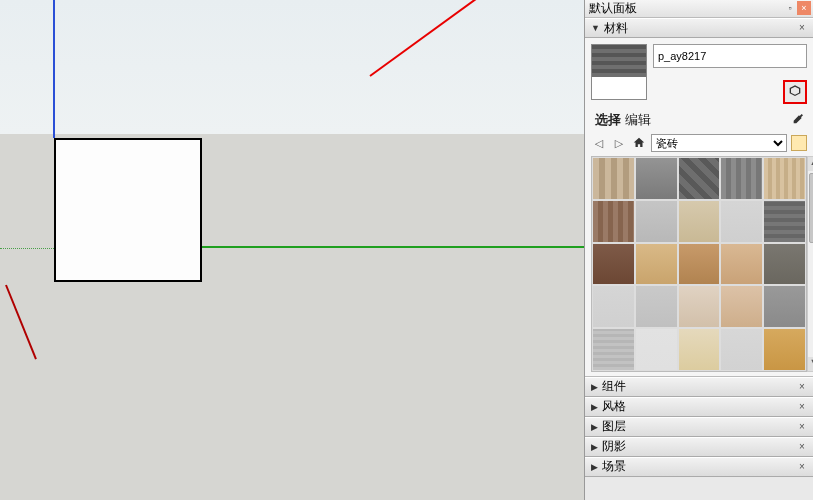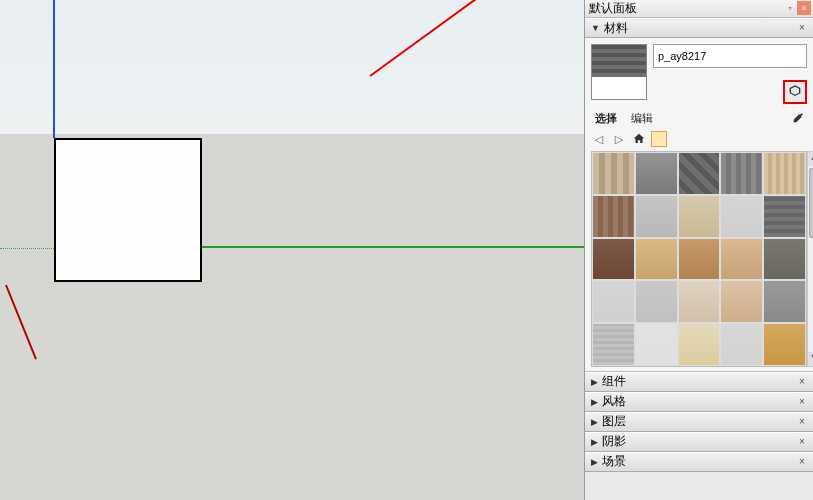--- a/index.html
+++ b/index.html
@@ -29,21 +29,21 @@
   .mat-body { background:#f5f5f5; padding:6px 6px 4px 6px; border-bottom:1px solid #bbb; }
   .cur-row { display:flex; gap:6px; align-items:flex-start; margin-bottom:6px; }
   .swatch-big { width:56px; height:56px; border:1px solid #888; background:#fff; display:flex; flex-direction:column; }
   .swatch-top { flex:3; background:repeating-linear-gradient(0deg,#6f6f6f 0 4px,#565656 4px 8px); }
   .swatch-bot { flex:2; background:#fff; }
   .cur-right { flex:1; display:flex; flex-direction:column; gap:4px; }
   .cur-name { height:24px; border:1px solid #9a9a9a; background:#fff; padding:0 4px; font-size:11px; display:flex; align-items:center; }
   .pick-btn { width:24px; height:24px; border:2px solid #e80000; background:#eaeaea; display:flex; align-items:center; justify-content:center; margin-left:auto; }
   .pick-btn svg { width:16px; height:16px; }
 
-  .tabs { display:flex; gap:10px; font-size:11px; margin-bottom:4px; padding:0 2px; align-items:center; }
+  .tabs { display:flex; gap:0; font-size:13px; margin-bottom:4px; padding:0 2px; align-items:center; }
   .tab { color:#222; padding:1px 2px; }
   .tab.active { font-weight:bold; }
   .eyedrop { margin-left:auto; width:16px; height:16px; }
 
   .nav-row { display:flex; align-items:center; gap:4px; font-size:11px; margin-bottom:4px; }
   .nav-row .nbtn { width:16px; height:16px; display:flex; align-items:center; justify-content:center; color:#555; border:1px solid transparent; }
   .nav-row select { flex:1; height:18px; font-size:11px; border:1px solid #9a9a9a; background:#fff; }
   .nav-row .docbtn { width:16px; height:16px; background:#ffe9b0; border:1px solid #caa75a; }
 
   .thumbs-wrap { position:relative; }
@@ -119,20 +119,23 @@
     </div>
 
     <div class="nav-row">
       <div class="nbtn">◁</div>
       <div class="nbtn">▷</div>
       <div class="nbtn">
         <svg viewBox="0 0 24 24" width="14" height="14">
             <path fill="#333" d="M12 3l9 8h-3v8h-4v-5h-4v5H6v-8H3l9-8z"></path>
           </svg>
       </div>
+      <select>
+        <option>瓷砖</option>
+      </select>
       <div class="docbtn"></div>
     </div>
 
     <div class="thumbs-wrap">
       <div class="thumbs" id="thumb-grid">
           <div class="th" style="background: repeating-linear-gradient(90deg, rgb(203, 183, 155) 0px, rgb(203, 183, 155) 6px, rgb(178, 156, 126) 6px, rgb(178, 156, 126) 12px);"></div>
           <div class="th" style="background: linear-gradient(rgb(148, 148, 148), rgb(122, 122, 122));"></div>
           <div class="th" style="background: repeating-linear-gradient(45deg, rgb(110, 110, 110) 0px, rgb(110, 110, 110) 6px, rgb(89, 89, 89) 6px, rgb(89, 89, 89) 12px);"></div>
           <div class="th" style="background: repeating-linear-gradient(90deg, rgb(140, 140, 140) 0px, rgb(140, 140, 140) 5px, rgb(119, 119, 119) 5px, rgb(119, 119, 119) 10px);"></div>
           <div class="th" style="background: repeating-linear-gradient(90deg, rgb(216, 194, 160) 0px, rgb(216, 194, 160) 4px, rgb(198, 174, 136) 4px, rgb(198, 174, 136) 8px);"></div>

